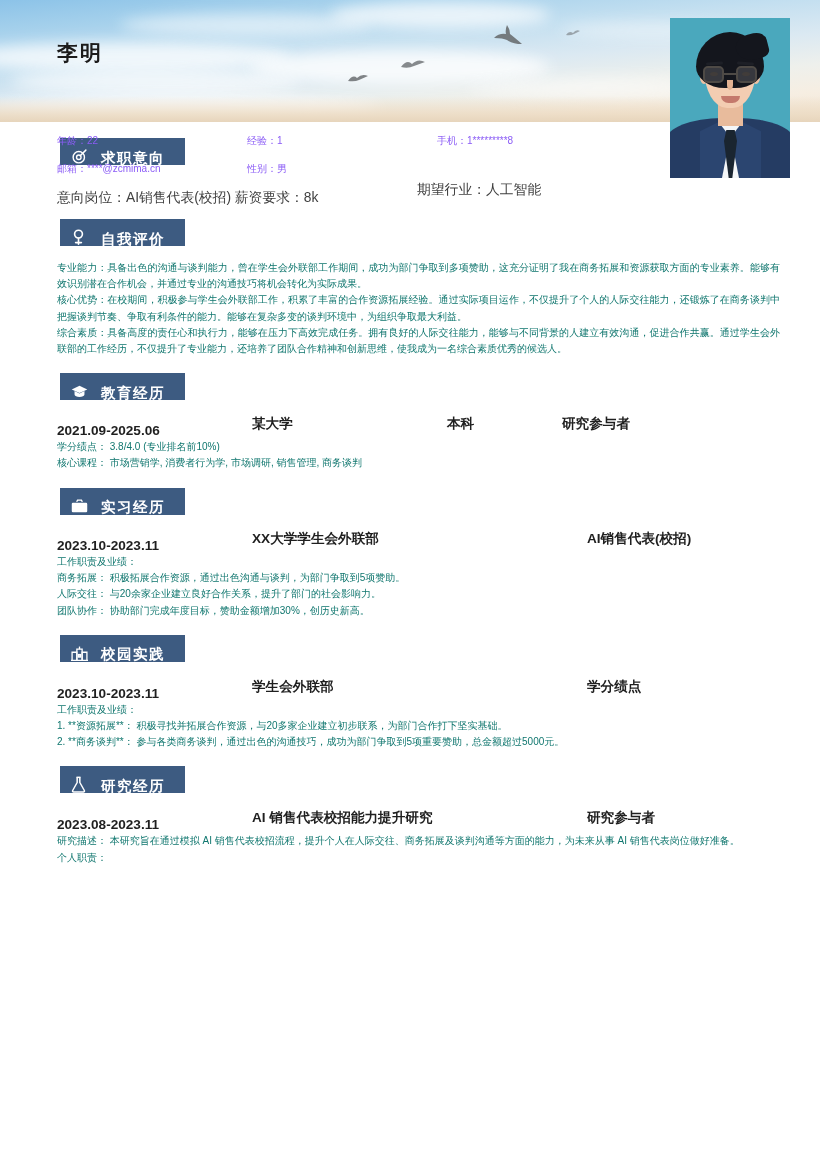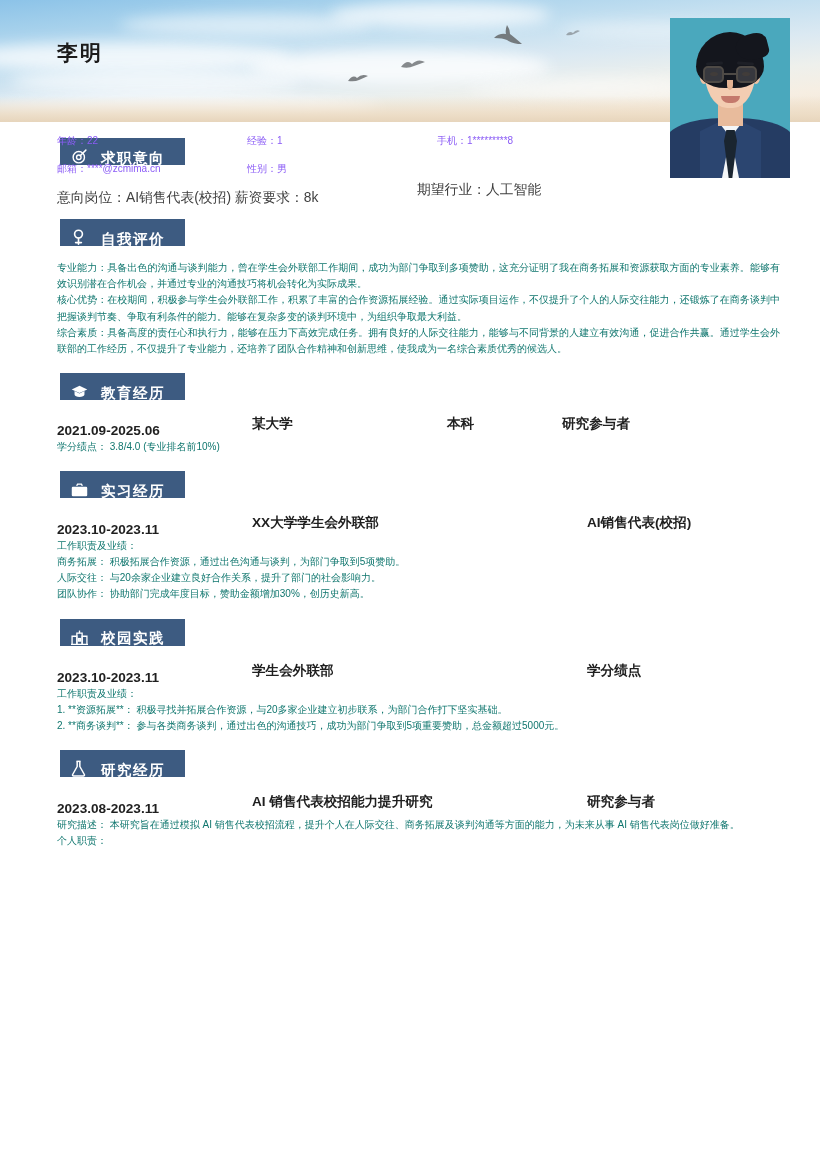--- a/index.html
+++ b/index.html
@@ -341,20 +341,21 @@
 </div>
 <div class="gap-10"></div>
 <div class="block">
   <div class="exp-row">
     <span class="e-date">2021.09-2025.06</span>
     <span class="e-org">某大学</span>
     <span class="e-deg">本科</span>
     <span class="e-maj">研究参与者</span>
   </div>
   <p class="para">学分绩点： 3.8/4.0 (专业排名前10%)</p>
+  <p class="para">核心课程： 市场营销学, 消费者行为学, 市场调研, 销售管理, 商务谈判</p>
 </div>
 
 <div class="gap-16"></div>
 
 
 <div class="sec-head">
   <span class="ico">
     <svg width="18" height="16" viewBox="0 0 22 19" fill="#ffffff">
       <path d="M8 1 L14 1 L15.6 4 L13.6 4 L12.6 2.6 L9.4 2.6 L8.4 4 L6.4 4 Z"></path>
       <rect x="1" y="5.2" width="20" height="12.3" rx="1.6"></rect>

